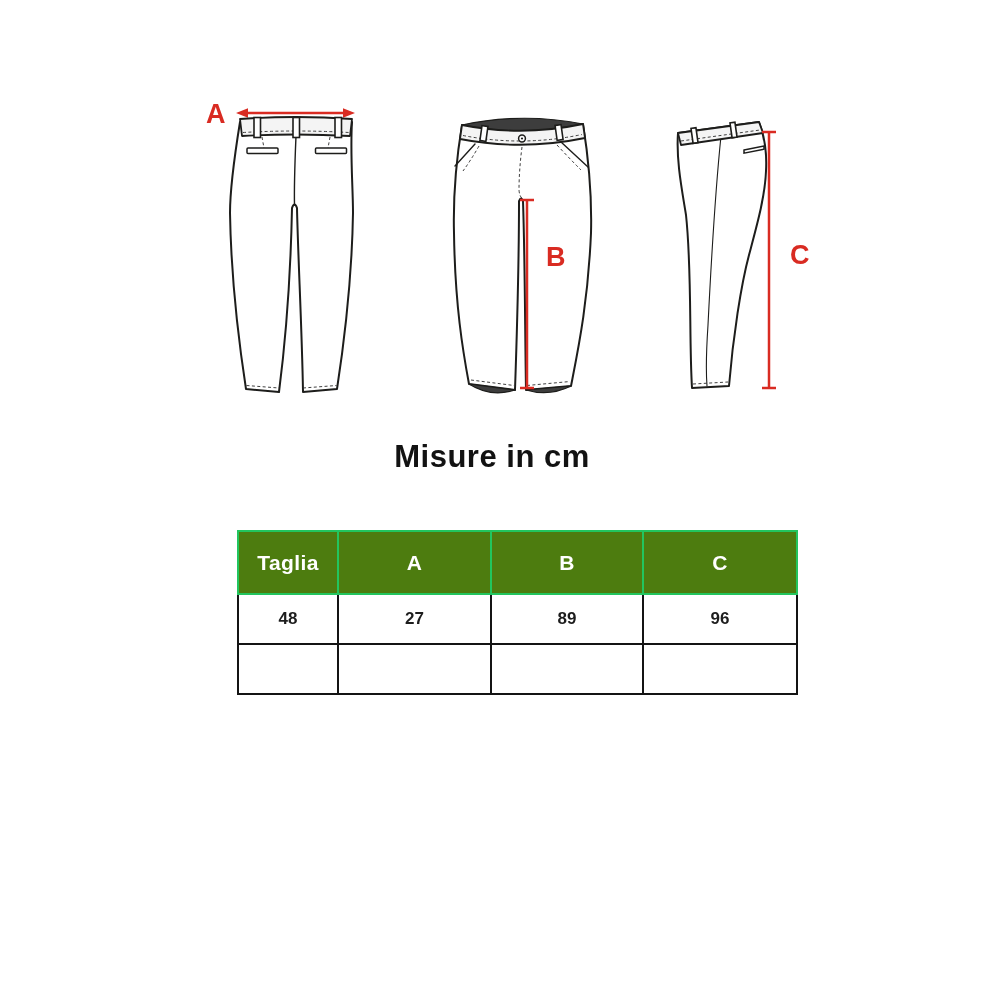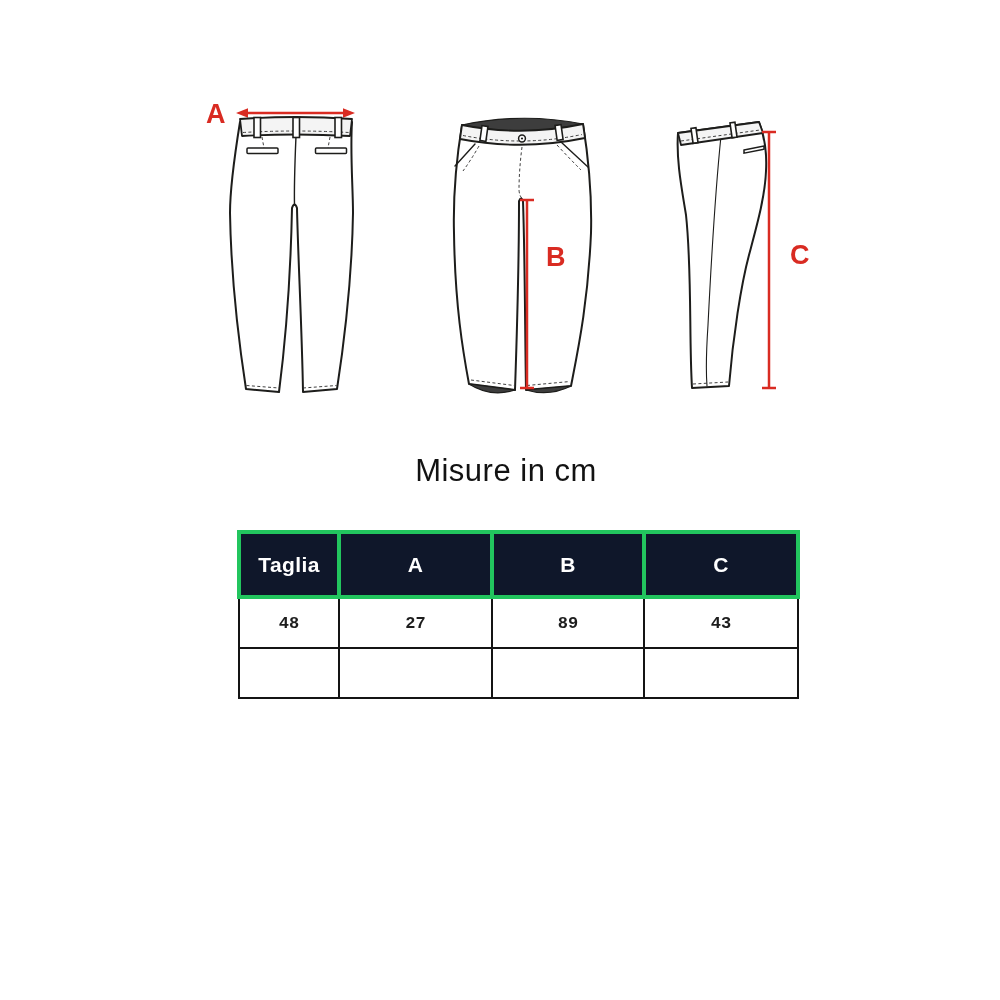--- a/index.html
+++ b/index.html
@@ -9,37 +9,37 @@
   }
   .drawing{position:absolute;}
   .measure-label{
     position:absolute;color:#d92b22;font-weight:800;font-size:27px;line-height:1;
     font-family:"Liberation Sans","DejaVu Sans",sans-serif;
   }
   #label-a{left:206px;top:101px;}
   #label-b{left:546px;top:244px;}
   #label-c{left:790px;top:242px;}
   #title{
-    position:absolute;left:0;top:437px;width:980px;margin:16px;text-align:center;
-    font-size:31px;font-weight:400;color:#121212;letter-spacing:0.5px;
+    position:absolute;left:0;top:437px;width:980px;margin:2px;text-align:center;
+    font-size:31px;font-weight:700;color:#121212;letter-spacing:0.5px;
   }
   #size-table{
     position:absolute;left:237px;top:530px;width:559px;
     border-collapse:collapse;table-layout:fixed;
     border:2px solid #141414;
   }
   #size-table th{
-    background:#0f172a;color:#ffffff;font-size:21px;font-weight:700;
+    background:#4d7c0f;color:#ffffff;font-size:21px;font-weight:700;
     height:59px;text-align:center;letter-spacing:0.4px;
-    border:4px solid #22c55e;
+    border:2px solid #22c55e;
   }
   #size-table td{
     height:46px;text-align:center;vertical-align:middle;
     font-size:17px;font-weight:700;color:#1d1d1d;
-    border:2px solid #141414;background:#ffffff;font-family:Liberation Mono, monospace;
+    border:2px solid #141414;background:#ffffff;
   }
   svg .outline{fill:#ffffff;stroke:#1d1d1b;stroke-width:2;stroke-linejoin:round;}
   svg .band{fill:#f4f4f4;stroke:#1d1d1b;stroke-width:1.8;stroke-linejoin:round;}
   svg .detail{fill:none;stroke:#1d1d1b;stroke-width:1.4;stroke-linecap:round;}
   svg .thin{fill:none;stroke:#1d1d1b;stroke-width:1.1;stroke-linecap:round;}
   svg .stitch{fill:none;stroke:#2a2a2a;stroke-width:0.9;stroke-dasharray:3 2.4;}
   svg .darkfill{fill:#3d3d3d;stroke:#1d1d1b;stroke-width:1.2;}
   svg .loop{fill:#ffffff;stroke:#1d1d1b;stroke-width:1.6;}
   svg .welt{fill:#ffffff;stroke:#1d1d1b;stroke-width:1.5;}
   svg .red{stroke:#d92b22;stroke-width:2.5;fill:none;}
@@ -180,21 +180,21 @@
         <th>A</th>
         <th>B</th>
         <th>C</th>
       </tr>
     </thead>
     <tbody>
       <tr>
         <td>48</td>
         <td>27</td>
         <td>89</td>
-        <td>43</td>
+        <td>96</td>
       </tr>
       <tr>
         <td></td>
         <td></td>
         <td></td>
         <td></td>
       </tr>
     </tbody>
   </table>
 

